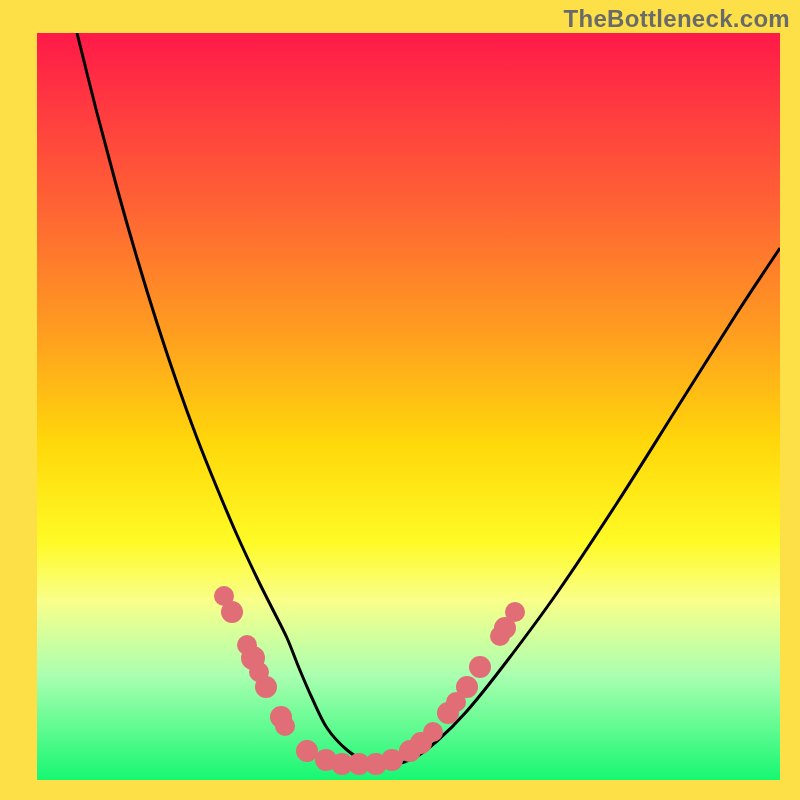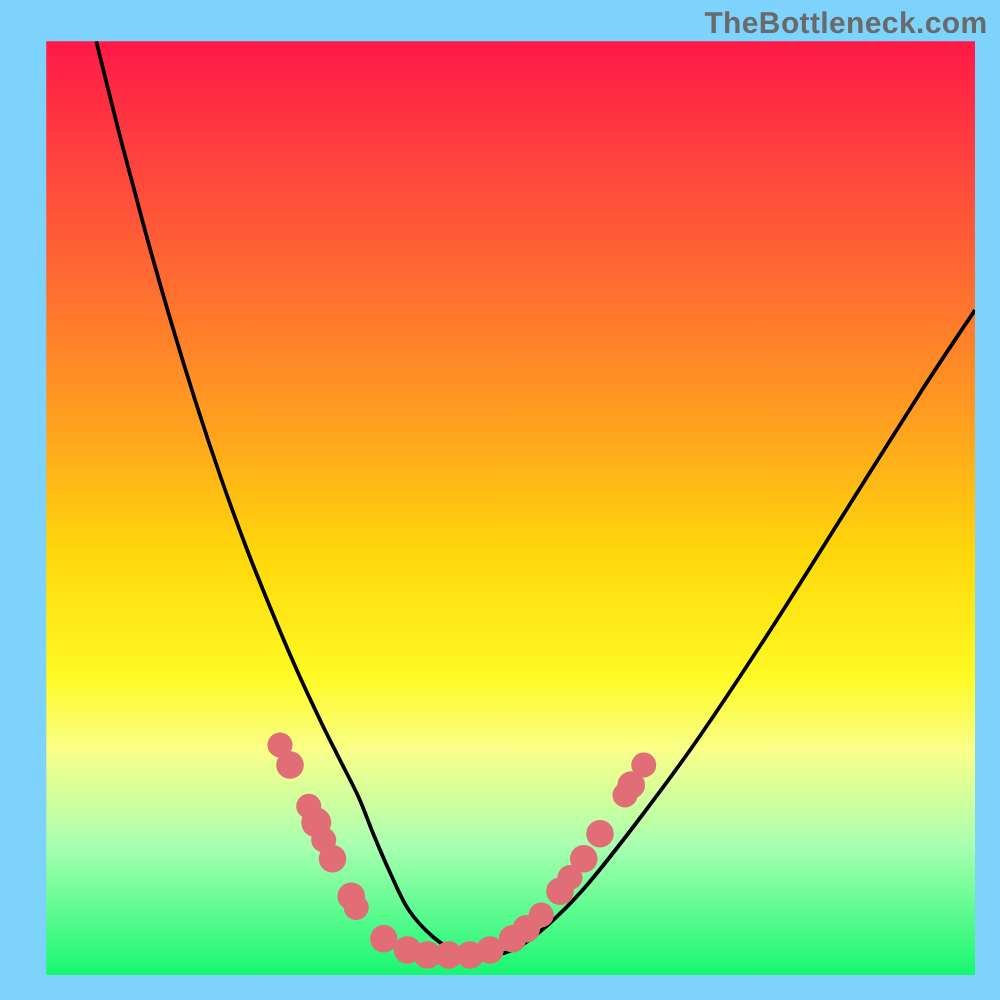--- a/index.html
+++ b/index.html
@@ -9,21 +9,21 @@
     height: 800px;
     background: #000000;
     overflow: hidden;
   }
   .frame {
     position: absolute;
     left: 0;
     top: 0;
     width: 800px;
     height: 800px;
-    background: #7dd3fc;
+    background: #fde047;
   }
   .plot-area {
     position: absolute;
     left: 37px;
     top: 33px;
     width: 743px;
     height: 747px;
     overflow: hidden;
     
     background: linear-gradient(to bottom,

